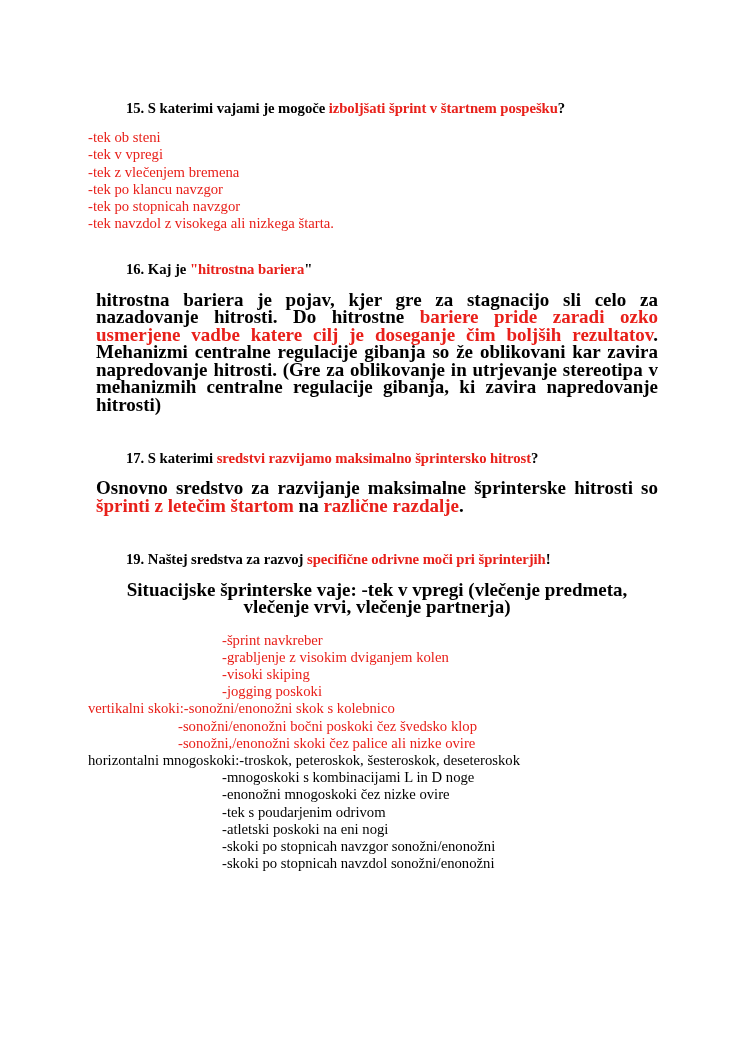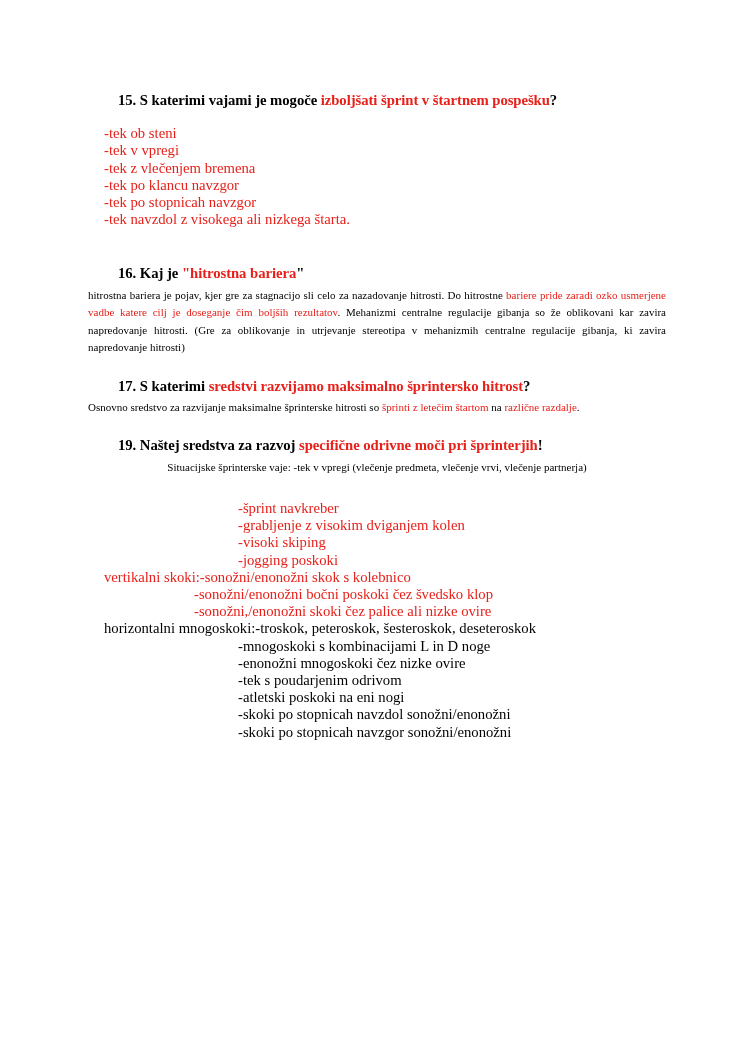--- a/index.html
+++ b/index.html
@@ -28,51 +28,52 @@
     top: 88px;
     width: 578px;
   }
 
   
   .q-heading {
     font-size: 14.7px;
     line-height: 17.2px;
     font-weight: bold;
     text-indent: 26px;
-    margin: 4px;
+    margin: 12px;
     letter-spacing: -0.05px;
   }
   .q-heading .red { color: #e8201a; }
   .q-heading .blk { color: #000000; }
 
   .line {
     font-size: 14.7px;
     line-height: 17.2px;
     margin: 0;
     white-space: pre-wrap;
   }
   .red  { color: #e8201a; }
   .blk  { color: #000000; }
 
   .para {
-    font-size: 11px;
+    font-size: 19px;
     line-height: 17.5px;
-    margin: 0;
+    margin: 8px;
     text-align: justify;
     text-justify: inter-word;
+    font-weight: bold;
   }
   .para-last { text-align: center; }
 
   .gap-lg { height: 17px; }
   .gap-sm { height: 8px; }
 
   .indent-big  { padding-left: 134px; }
   .indent-mid  { padding-left: 90px; }
 
-  .list-block { margin: 16px; padding: 0; }
+  .list-block { margin: 0; padding: 0; }
 </style>
 </head>
 <body>
 
 <div class="page">
   <div class="content">
 
     <div>
       <p class="q-heading"><span class="blk">15. S katerimi vajami je mogoče </span><span class="red">izboljšati šprint v štartnem pospešku</span><span class="blk">?</span></p>
 
@@ -117,19 +118,19 @@
         <p class="line red indent-big">-visoki skiping</p>
         <p class="line red indent-big">-jogging poskoki</p>
         <p class="line red">vertikalni skoki:-sonožni/enonožni skok s kolebnico</p>
         <p class="line red indent-mid">-sonožni/enonožni bočni poskoki čez švedsko klop</p>
         <p class="line red indent-mid">-sonožni,/enonožni skoki čez palice ali nizke ovire</p>
         <p class="line blk">horizontalni mnogoskoki:-troskok, peteroskok, šesteroskok, deseteroskok</p>
         <p class="line blk indent-big">-mnogoskoki s kombinacijami L in D noge</p>
         <p class="line blk indent-big">-enonožni mnogoskoki čez nizke ovire</p>
         <p class="line blk indent-big">-tek s poudarjenim odrivom</p>
         <p class="line blk indent-big">-atletski poskoki na eni nogi</p>
+        <p class="line blk indent-big">-skoki po stopnicah navzgor sonožni/enonožni</p>
         <p class="line blk indent-big">-skoki po stopnicah navzdol sonožni/enonožni</p>
-        <p class="line blk indent-big">-skoki po stopnicah navzgor sonožni/enonožni</p>
       </div>
     </div>
 
   </div>
 </div>
 
 </body></html>

